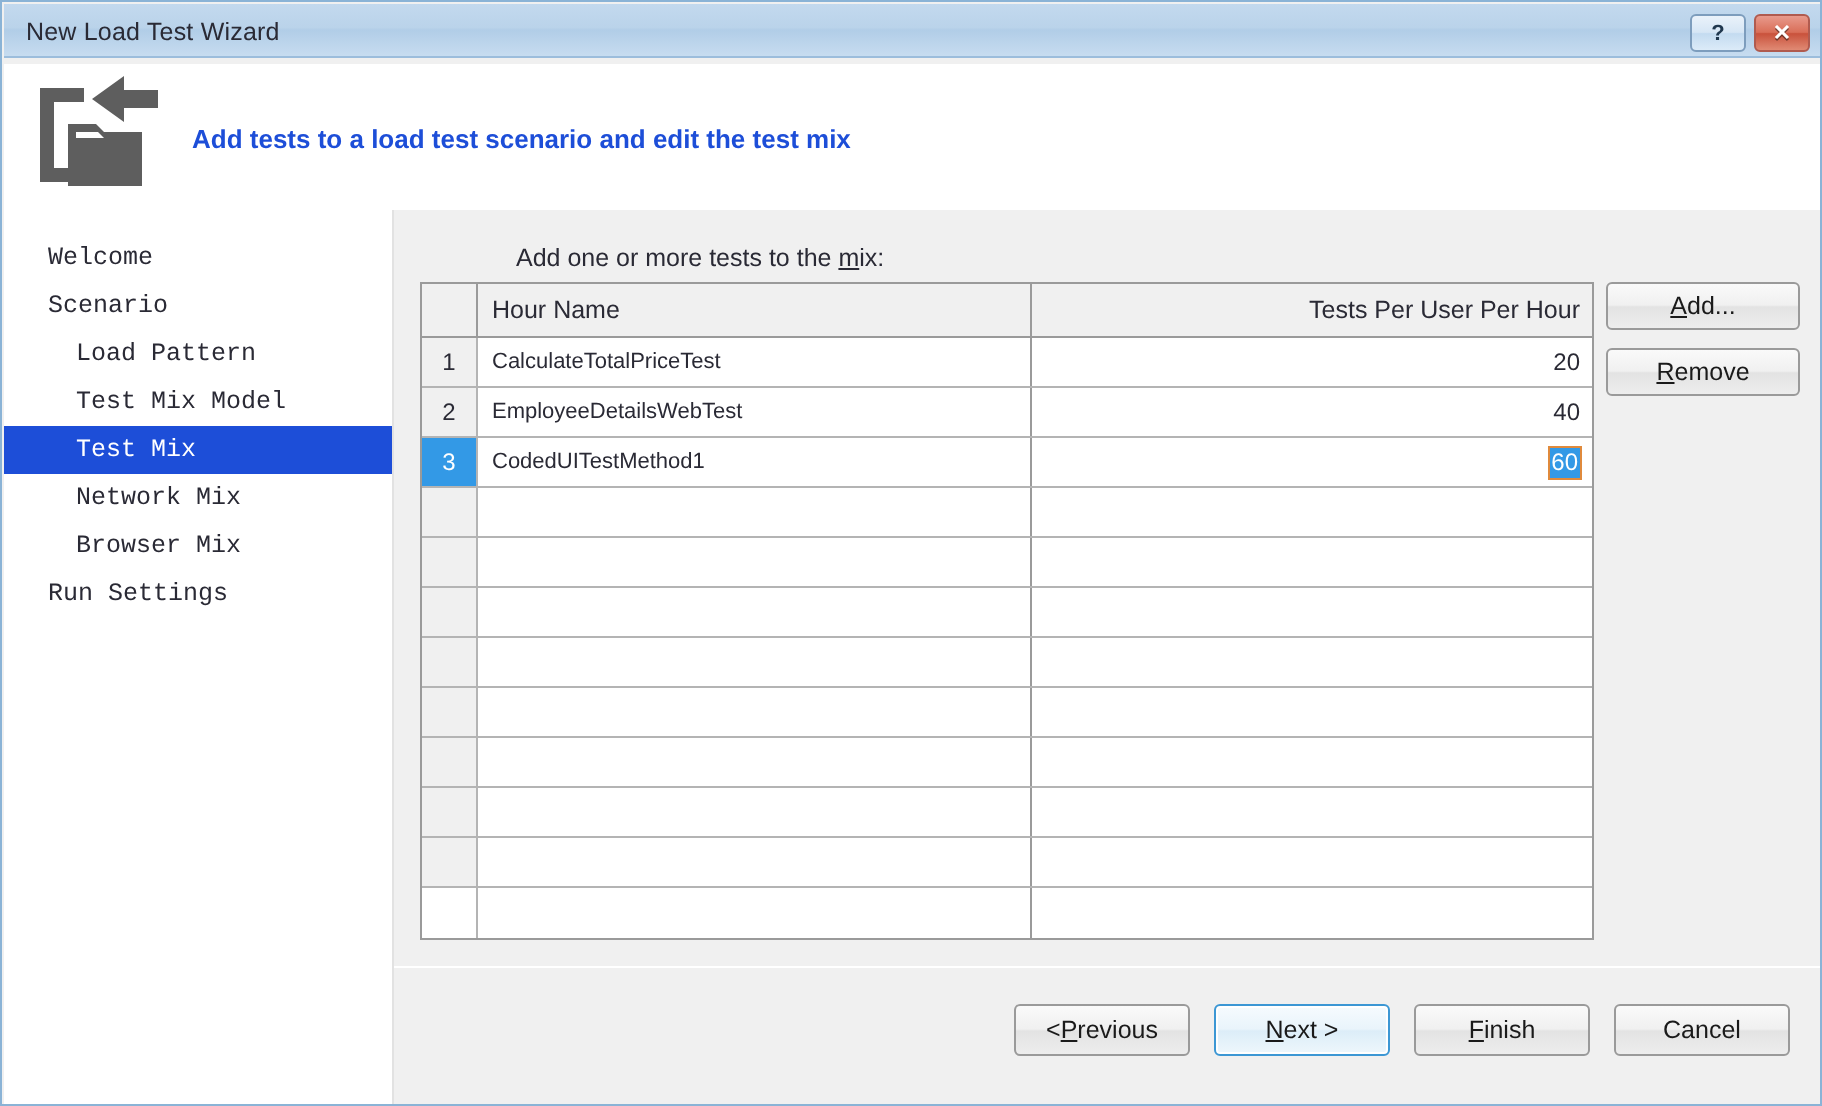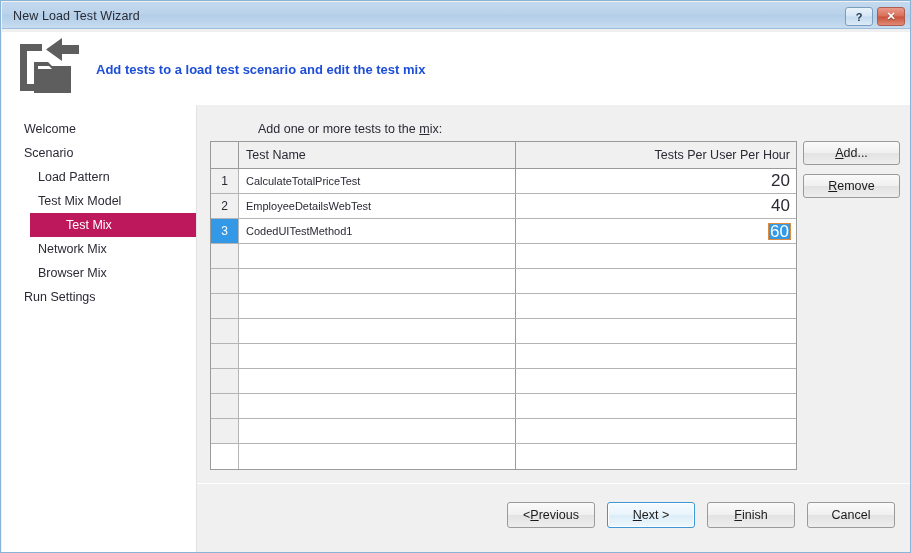--- a/index.html
+++ b/index.html
@@ -97,37 +97,37 @@
     width: 194px;
     height: 447px;
     background: #ffffff;
     border-right: 1px solid #e2e2e2;
   }
   .nav {
     position: absolute;
     left: 0;
     top: 12px;
     width: 194px;
+    font-family: Liberation Mono, monospace;
   }
   .nav-item {
     height: 24px;
     line-height: 24px;
     padding-left: 22px;
     font-size: 12.5px;
     color: #2a2a35;
     cursor: default;
     white-space: nowrap;
   }
   .nav-item.child {
     padding-left: 36px;
   }
   .nav-item.selected {
-    background: #be185d;
+    background: #1d4ed8;
     color: #ffffff;
-    margin-left: 28px;
   }
   
   .panel {
     position: absolute;
     left: 196px;
     top: 104px;
     width: 714px;
     height: 447px;
     background: #f0f0f0;
   }
@@ -194,21 +194,21 @@
     white-space: nowrap;
     overflow: hidden;
   }
   .cell-rate {
     flex: 1 1 auto;
     box-sizing: border-box;
     display: flex;
     align-items: center;
     justify-content: flex-end;
     padding-right: 6px;
-    font-size: 17px;
+    font-size: 12px;
     color: #2a2a35;
     position: relative;
   }
   .grid-row.header .cell-name,
   .grid-row.header .cell-rate {
     font-size: 12.5px;
   }
   .rate-edit {
     background: #3399e6;
     color: #ffffff;
@@ -328,21 +328,21 @@
   </div>
 
   <div class="panel">
     <div class="panel-label">
       <span>Add one or more tests to the </span><u>m</u><span>ix:</span>
     </div>
 
     <div class="grid" id="test-grid">
         <div class="grid-row header">
           <div class="cell-num"></div>
-          <div class="cell-name">Test Name</div>
+          <div class="cell-name">Hour Name</div>
           <div class="cell-rate">Tests Per User Per Hour</div>
         </div>
         <div class="grid-row">
           <div class="cell-num">1</div>
           <div class="cell-name">CalculateTotalPriceTest</div>
           <div class="cell-rate">20</div>
         </div>
         <div class="grid-row">
           <div class="cell-num">2</div>
           <div class="cell-name">EmployeeDetailsWebTest</div>

